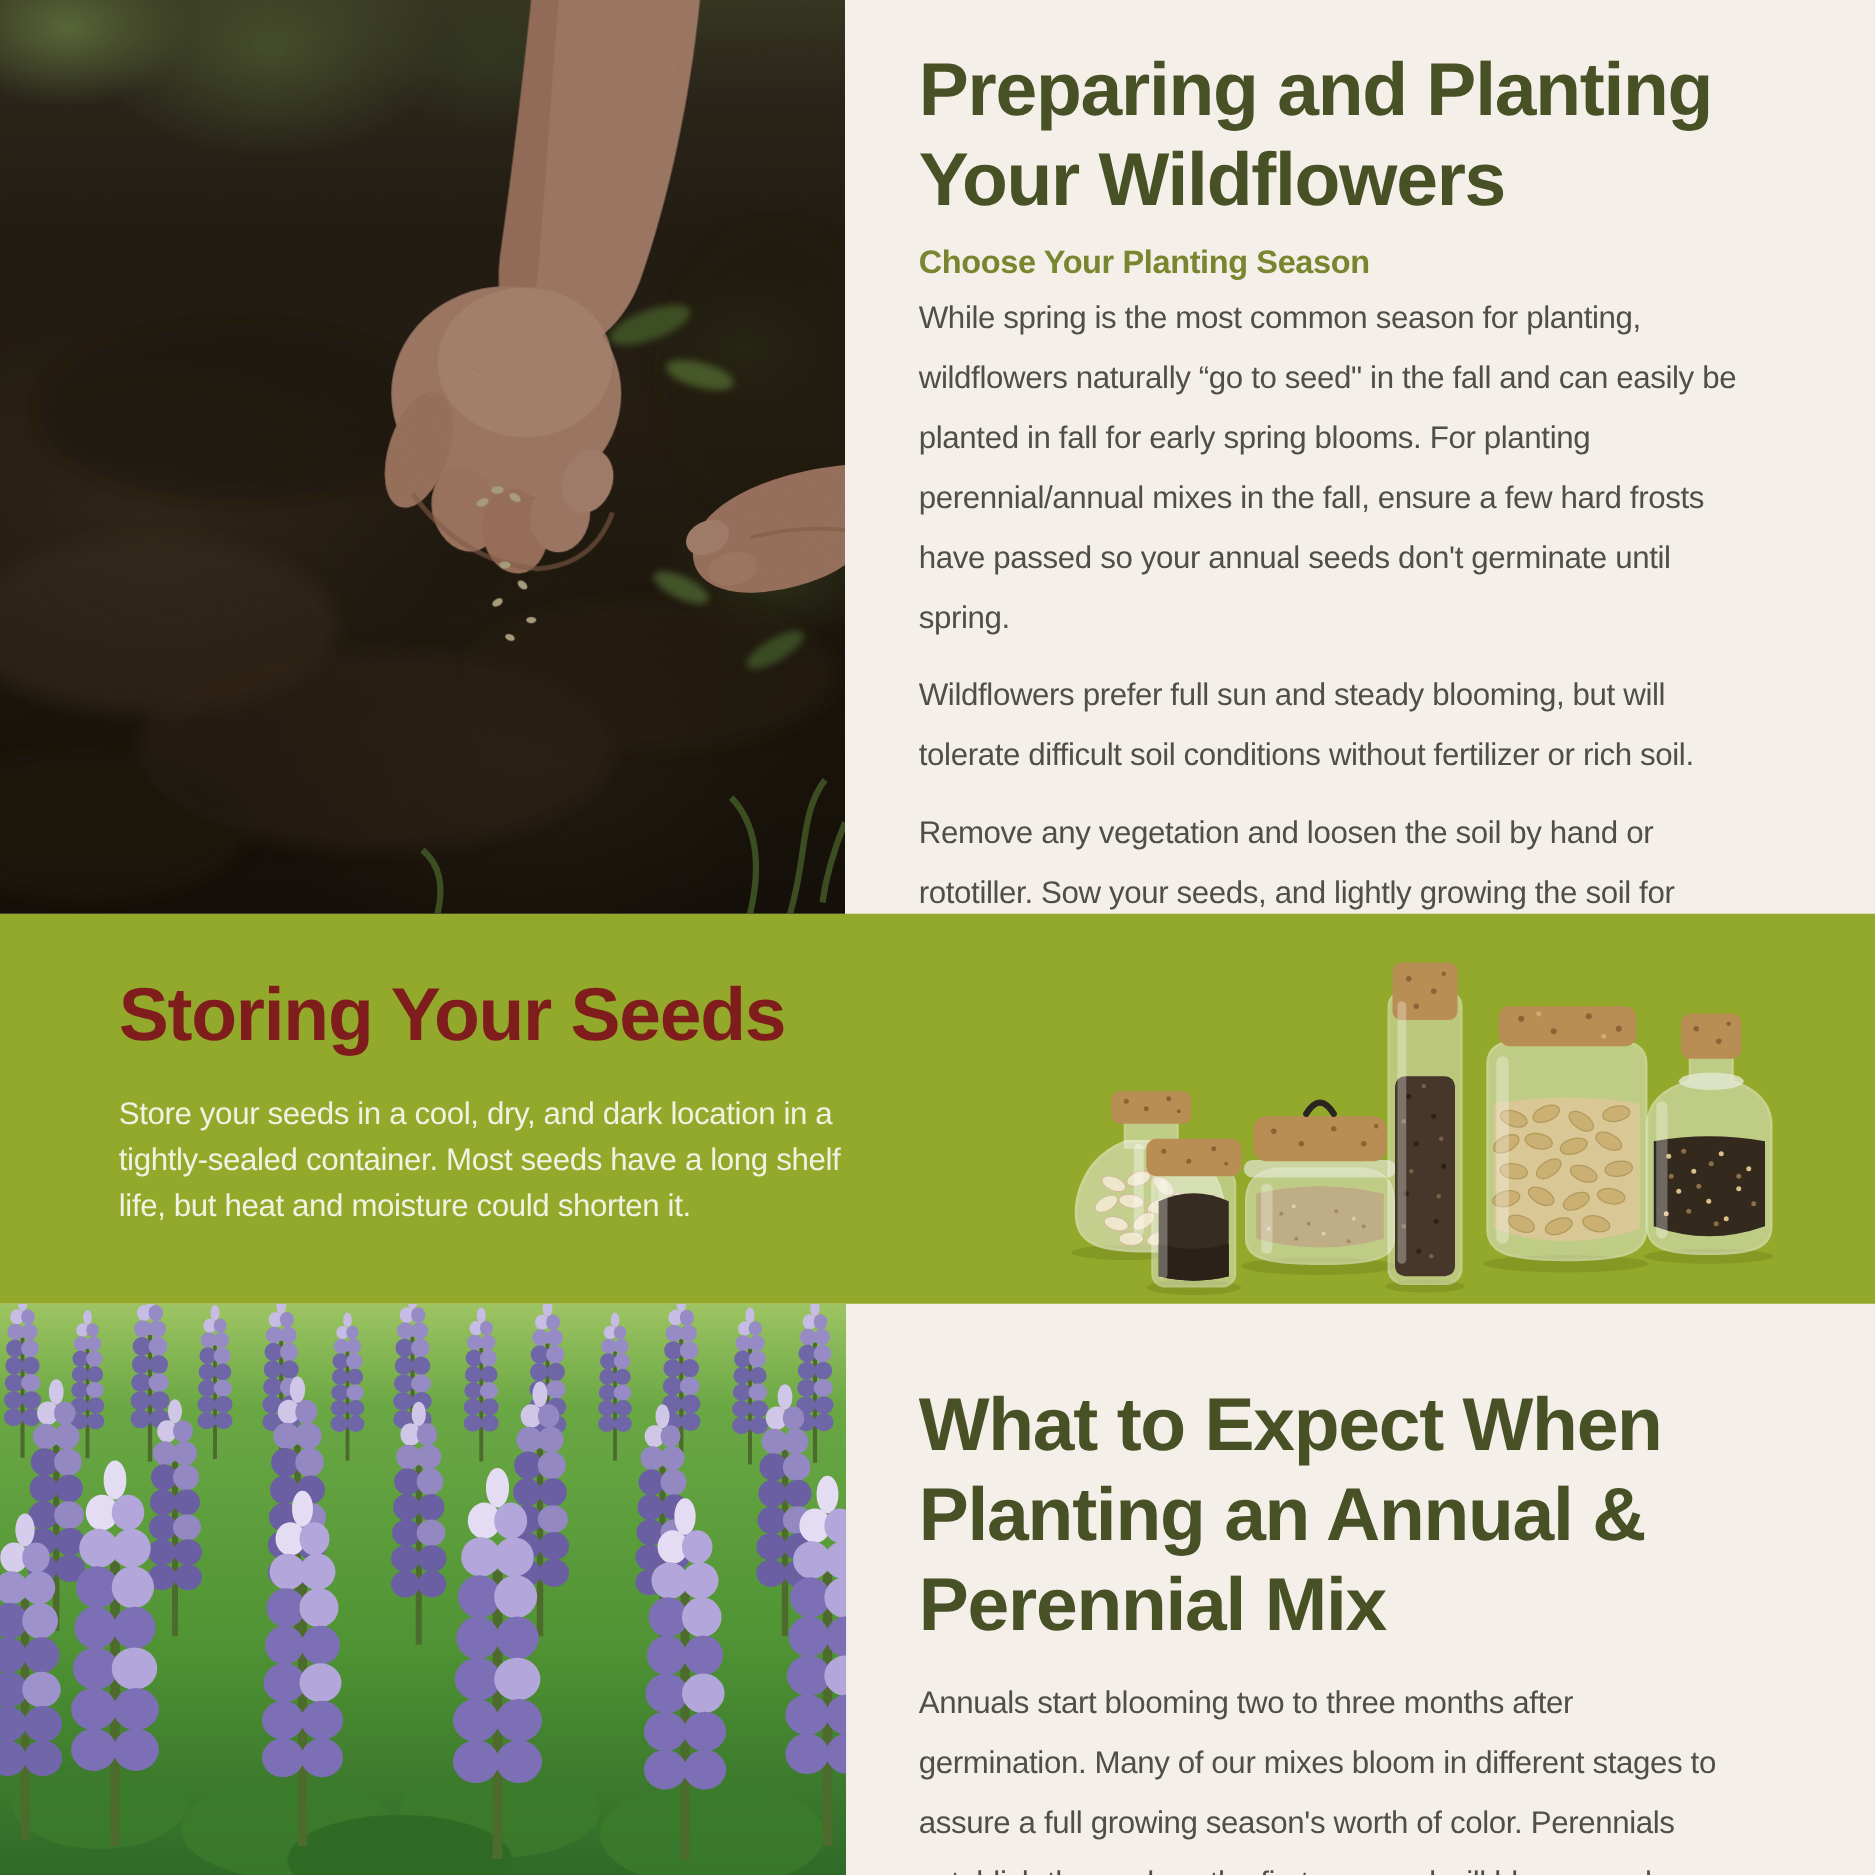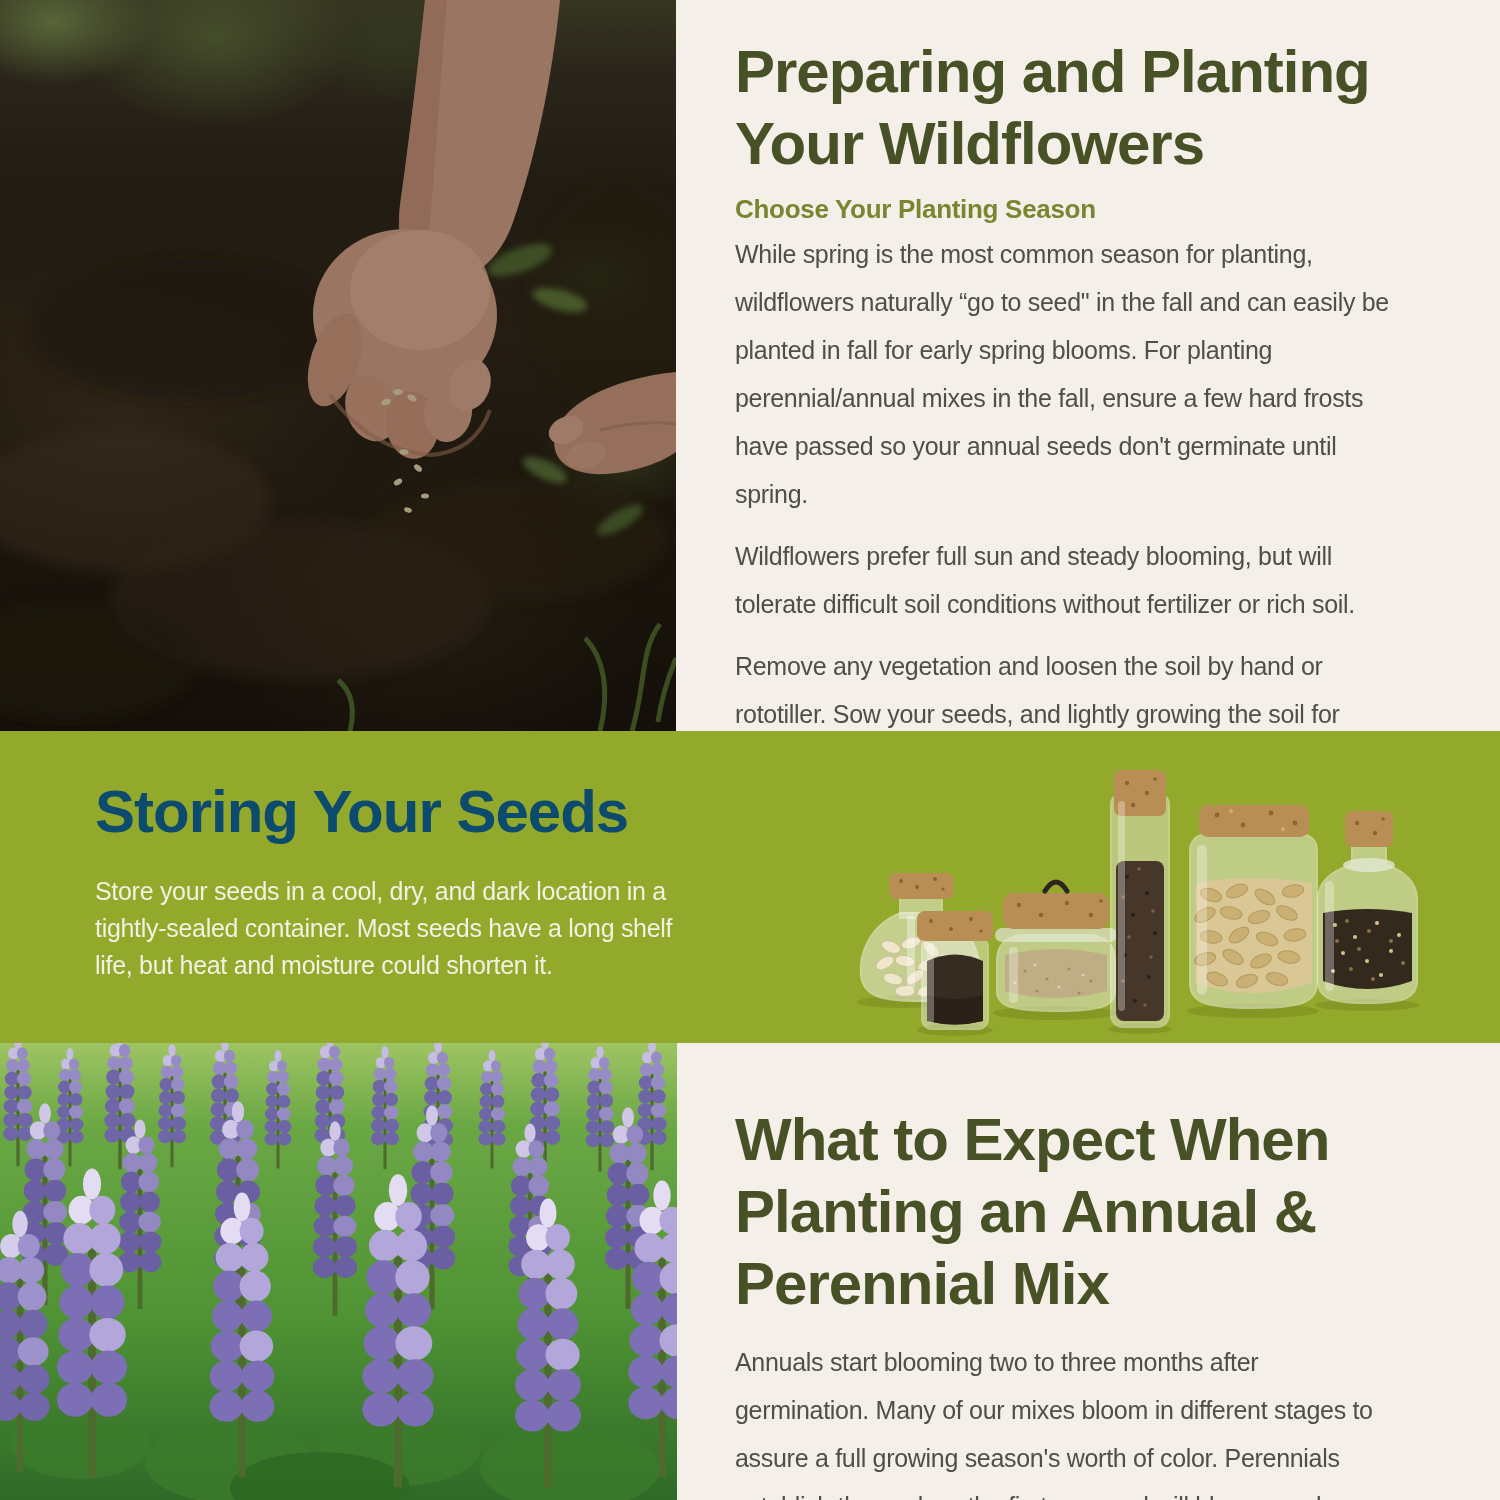--- a/index.html
+++ b/index.html
@@ -27,21 +27,21 @@
     color:var(--body_gray,#4f4e48);white-space:pre-line;margin:0;
   }
   
   .band{
     position:absolute;left:0;top:731px;width:1500px;height:312px;
     background:var(--band_green,#93a92b);
   }
   .band-text{position:absolute;left:95px;top:48px;width:680px;}
   .band-title{
     font-size:60px;font-weight:bold;letter-spacing:-1px;line-height:1.1;
-    color:#0c4a6e;margin:0 0 28px 0;white-space:pre-line;
+    color:#7f1d1d;margin:0 0 28px 0;white-space:pre-line;
   }
   .band-body{
     font-size:25px;line-height:37px;letter-spacing:-0.3px;
     color:var(--band_text,#f0f2e2);white-space:pre-line;margin:0;
   }
   .jars-illustration{position:absolute;left:855px;top:34px;width:570px;height:280px;}
   
   .photo-sowing{
     position:absolute;left:0;top:0;width:676px;height:731px;overflow:hidden;
     background:

